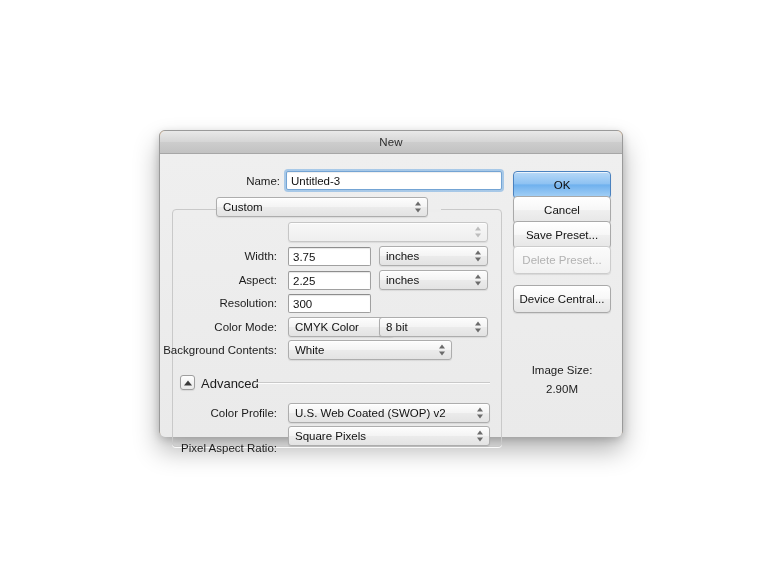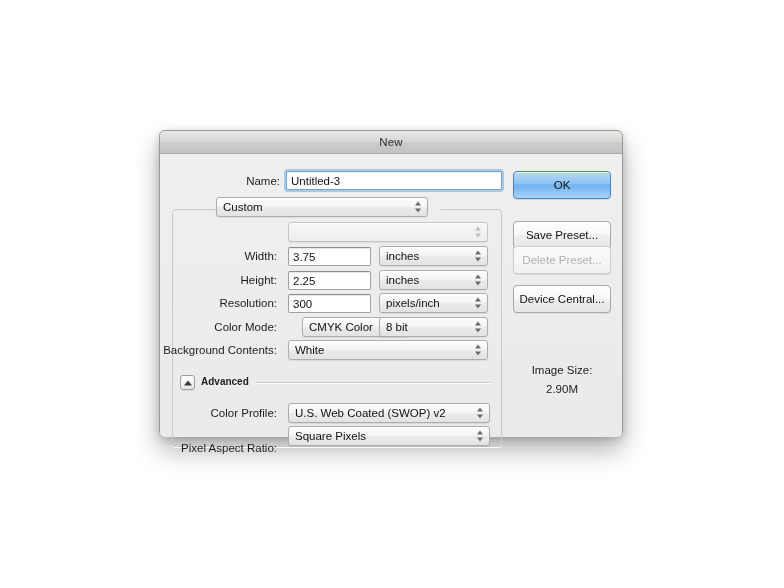--- a/index.html
+++ b/index.html
@@ -119,21 +119,21 @@
     border:1px solid #9e9e9e;border-radius:3px;
     background:linear-gradient(to bottom,#fdfdfd,#e9e9e9);
     box-shadow:0 1px 1px rgba(0,0,0,.08);
   }
   .disclosure::after{
     content:"";position:absolute;left:50%;top:50%;
     transform:translate(-50%,-50%);
     width:0;height:0;border-left:4px solid transparent;border-right:4px solid transparent;
     border-bottom:5px solid #3a3a3a;
   }
-  .adv-label{position:absolute;font-size:10px;color:#1c1c1c;font-weight:bold;}
+  .adv-label{position:absolute;font-size:13px;color:#1c1c1c;}
   .adv-rule{position:absolute;height:1px;background:#c9c9c9;
     box-shadow:0 1px 0 rgba(255,255,255,.9);}
 
   
   .imgsize{position:absolute;left:353px;width:98px;text-align:center;
     font-size:11.5px;color:#1c1c1c;}
 </style>
 </head>
 <body>
 
@@ -173,58 +173,51 @@
     <div class="lbl" style="right:345px;top:96px;">Width:</div>
     <input class="tfield" style="left: 128px; top: 93px; width: 83px;" type="text" value="3.75">
     <div class="popup" style="left:219px;top:92px;width:109px;">
       <span>inches</span>
       <span class="arrows">
           <i class="up"></i>
           <i class="dn"></i>
         </span>
     </div>
 
-    <div class="lbl" style="right:345px;top:120px;">Height:</div>
+    <div class="lbl" style="right:345px;top:120px;">Aspect:</div>
     <input class="tfield" style="left: 128px; top: 117px; width: 83px;" type="text" value="2.25">
     <div class="popup" style="left:219px;top:116px;width:109px;">
       <span>inches</span>
       <span class="arrows">
           <i class="up"></i>
           <i class="dn"></i>
         </span>
     </div>
 
     <div class="lbl" style="right:345px;top:143px;">Resolution:</div>
     <input class="tfield" style="left: 128px; top: 140px; width: 83px;" type="text" value="300">
-    <div class="popup" style="left:219px;top:139px;width:109px;">
-      <span>pixels/inch</span>
-      <span class="arrows">
-          <i class="up"></i>
-          <i class="dn"></i>
-        </span>
-    </div>
 
     <div class="lbl" style="right:345px;top:167px;margin-left:44px;">Color Mode:</div>
-    <div class="popup" style="left:142px;top:163px;width:106px;padding-right:14px;">
+    <div class="popup" style="left:128px;top:163px;width:106px;padding-right:14px;">
       <span>CMYK Color</span>
       <span class="arrows">
           <i class="up"></i>
           <i class="dn"></i>
         </span>
     </div>
     <div class="popup" style="left:219px;top:163px;width:109px;">
       <span>8 bit</span>
       <span class="arrows">
           <i class="up"></i>
           <i class="dn"></i>
         </span>
     </div>
 
     <div class="lbl" style="right:345px;top:190px;">Background Contents:</div>
-    <div class="popup" style="left:128px;top:186px;width:200px;">
+    <div class="popup" style="left:128px;top:186px;width:164px;">
       <span>White</span>
       <span class="arrows">
           <i class="up"></i>
           <i class="dn"></i>
         </span>
     </div>
 
     <div class="disclosure" style="left:20px;top:221px;"></div>
     <div class="adv-label" style="left:41px;top:222px;">Advanced</div>
     <div class="adv-rule" style="left:96px;top:228px;width:234px;"></div>
@@ -241,20 +234,21 @@
     <div class="lbl" style="right:345px;top:288px;">Pixel Aspect Ratio:</div>
     <div class="popup" style="left:128px;top:272px;width:202px;">
       <span>Square Pixels</span>
       <span class="arrows">
           <i class="up"></i>
           <i class="dn"></i>
         </span>
     </div>
 
     <div class="btn primary" style="top:17px;">OK</div>
+    <div class="btn" style="top:42px;">Cancel</div>
     <div class="btn" style="top:67px;">Save Preset...</div>
     <div class="btn" style="top:131px;">Device Central...</div>
     <div class="btn disabled" style="top:92px;">Delete Preset...</div>
 
     <div class="imgsize" style="top:210px;">Image Size:</div>
     <div class="imgsize" style="top:229px;">2.90M</div>
 
   </div>
 </div>
 

